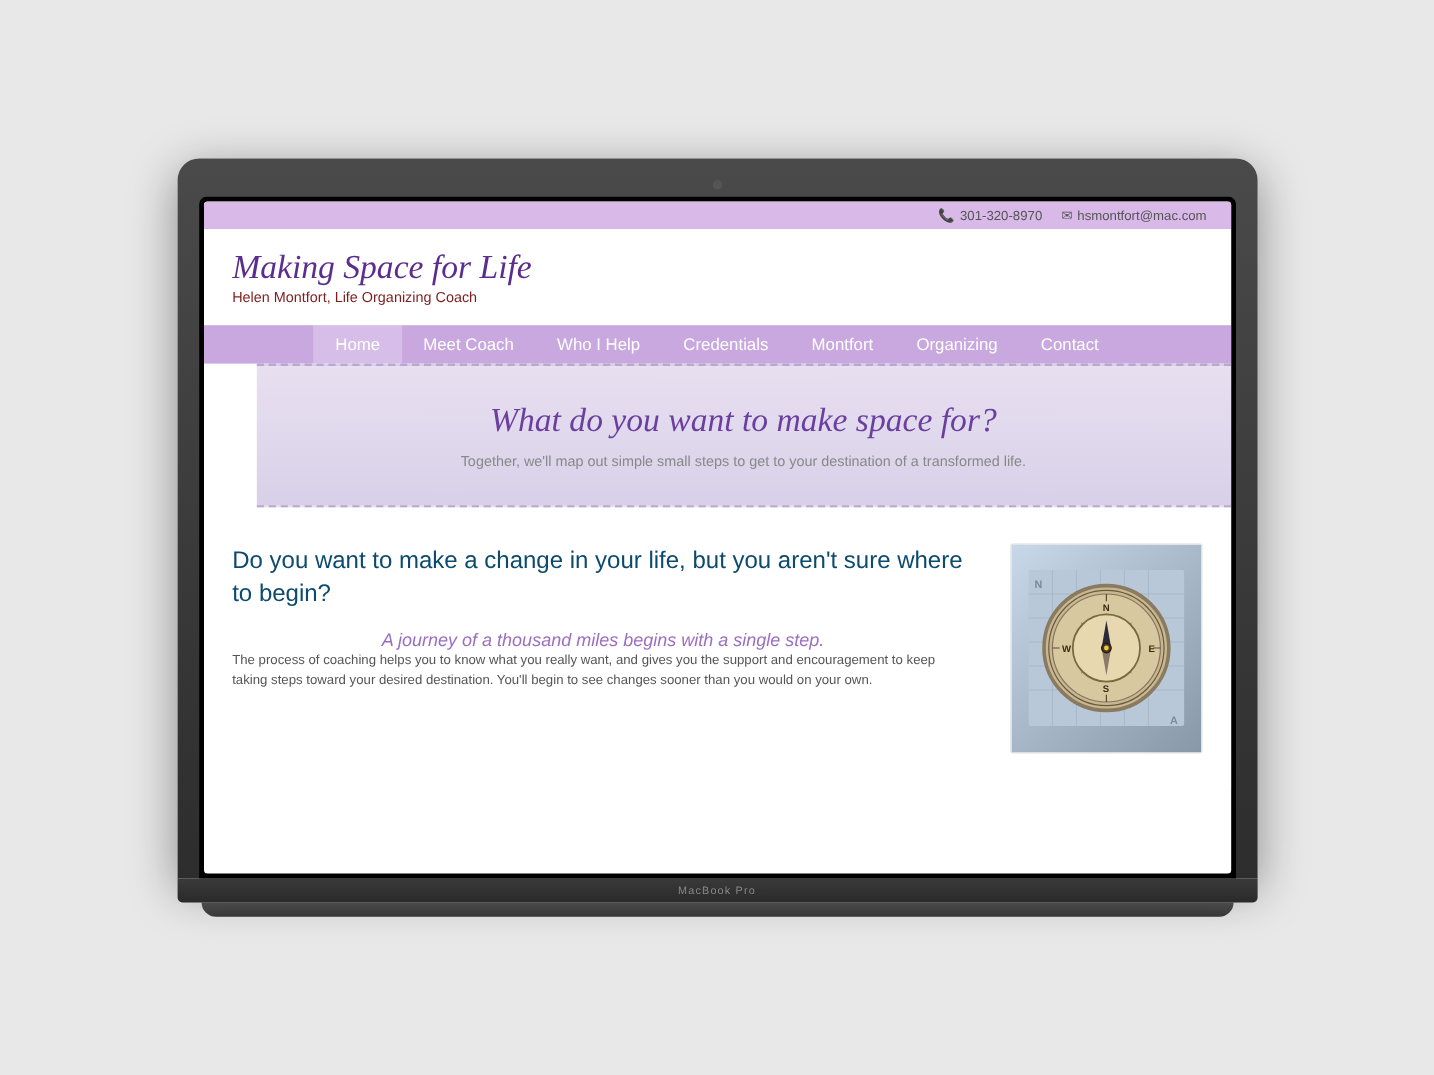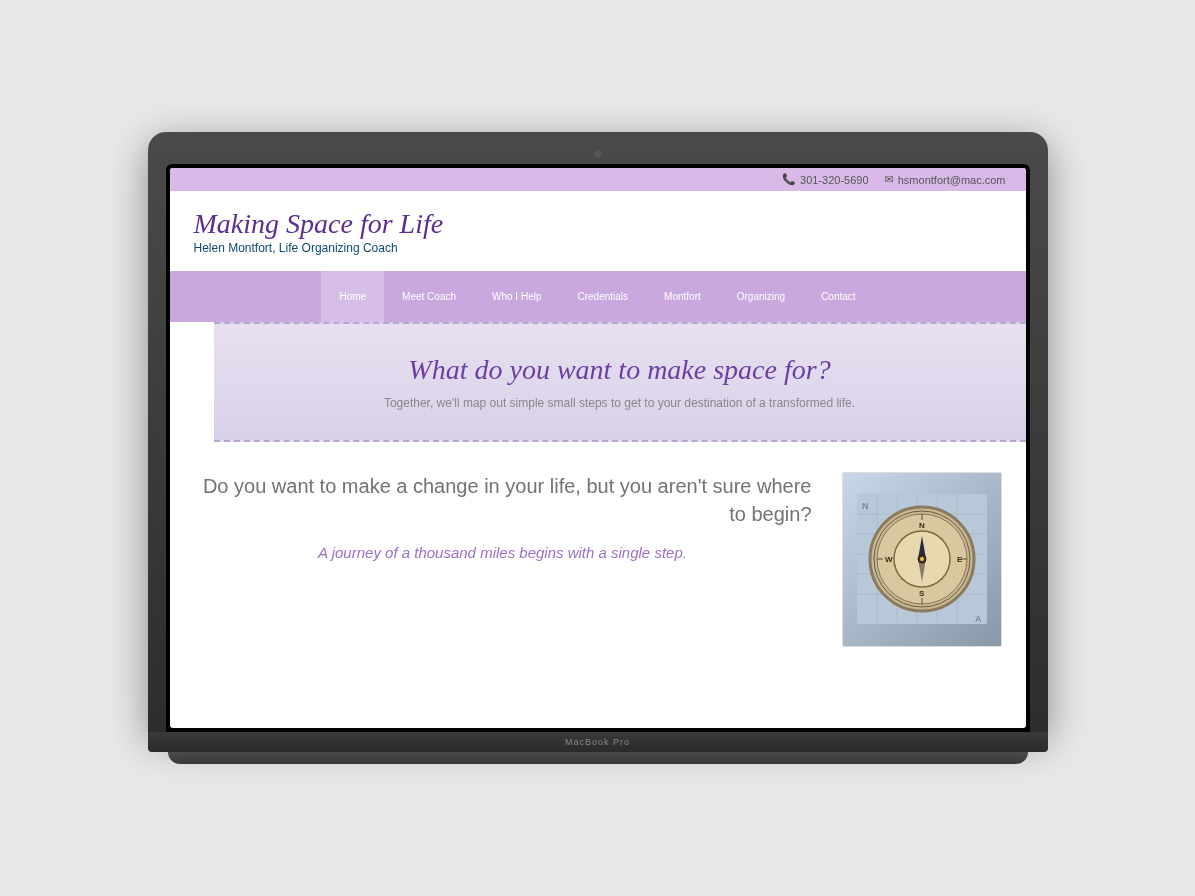--- a/index.html
+++ b/index.html
@@ -106,21 +106,21 @@
       font-size: 28px;
       color: #5b2d8e;
       font-style: italic;
       font-weight: normal;
       line-height: 1.2;
       text-align: right;
     }
 
     .site-logo-sub {
       font-size: 12px;
-      color: #0c4a6e;
+      color: #7f1d1d;
       font-style: normal;
       font-family: Arial, sans-serif;
     }
 
     .cta-button {
       background: #6b3fa0;
       color: #fff;
       border: none;
       padding: 10px 18px;
       border-radius: 4px;
@@ -135,22 +135,22 @@
     }
 
     .site-nav {
       background: #c9a8e0;
       display: flex;
       justify-content: center;
       gap: 0;
     }
 
     .nav-item {
-      padding: 20px 18px;
-      font-size: 10px;
+      padding: 8px 18px;
+      font-size: 14px;
       color: #fff;
       cursor: pointer;
       white-space: nowrap;
     }
 
     .nav-item.active {
       background: rgba(255,255,255,0.25);
     }
 
     .hero-section {
@@ -182,23 +182,23 @@
       gap: 30px;
       align-items: flex-start;
     }
 
     .content-left {
       flex: 1;
     }
 
     .content-heading {
       font-size: 20px;
-      color: #737373;
+      color: #0c4a6e;
       font-weight: normal;
-      text-align: right;
+      text-align: left;
       line-height: 1.4;
       margin-bottom: 16px;
     }
 
     .content-quote {
       font-size: 15px;
       color: #9b6fc0;
       font-style: italic;
       text-align: center;
     }
@@ -239,21 +239,21 @@
 
 <div class="laptop-outer">
   <div class="laptop-frame">
     <div class="camera-notch"></div>
     <div class="screen-bezel">
       <div class="screen">
 
         <div class="site-topbar">
           <div class="topbar-phone">
             <span>📞</span>
-            <span>301-320-5690</span>
+            <span>301-320-8970</span>
           </div>
           <div class="topbar-email">
             <span>✉</span>
             <span>hsmontfort@mac.com</span>
           </div>
         </div>
 
         <div class="site-header">
           <div>
             <div class="site-logo-title">Making Space for Life</div>
@@ -273,20 +273,21 @@
 
         <div class="hero-section">
           <div class="hero-title">What do you want to make space for?</div>
           <div class="hero-subtitle">Together, we'll map out simple small steps to get to your destination of a transformed life.</div>
         </div>
 
         <div class="main-content">
           <div class="content-left">
             <div class="content-heading">Do you want to make a change in your life, but you aren't sure where to begin?</div>
             <div class="content-quote">A journey of a thousand miles begins with a single step.</div>
+            <div class="content-body">The process of coaching helps you to know what you really want, and gives you the support and encouragement to keep taking steps toward your desired destination. You'll begin to see changes sooner than you would on your own.</div>
           </div>
 
           <div class="compass-image">
             <svg class="compass-svg" viewBox="0 0 130 130" xmlns="http://www.w3.org/2000/svg">
 
               <rect width="130" height="130" fill="#b8c8d8" rx="2"></rect>
               <line x1="0" y1="20" x2="130" y2="20" stroke="#a0b0c0" stroke-width="0.5"></line>
               <line x1="0" y1="40" x2="130" y2="40" stroke="#a0b0c0" stroke-width="0.5"></line>
               <line x1="0" y1="60" x2="130" y2="60" stroke="#a0b0c0" stroke-width="0.5"></line>
               <line x1="0" y1="80" x2="130" y2="80" stroke="#a0b0c0" stroke-width="0.5"></line>

